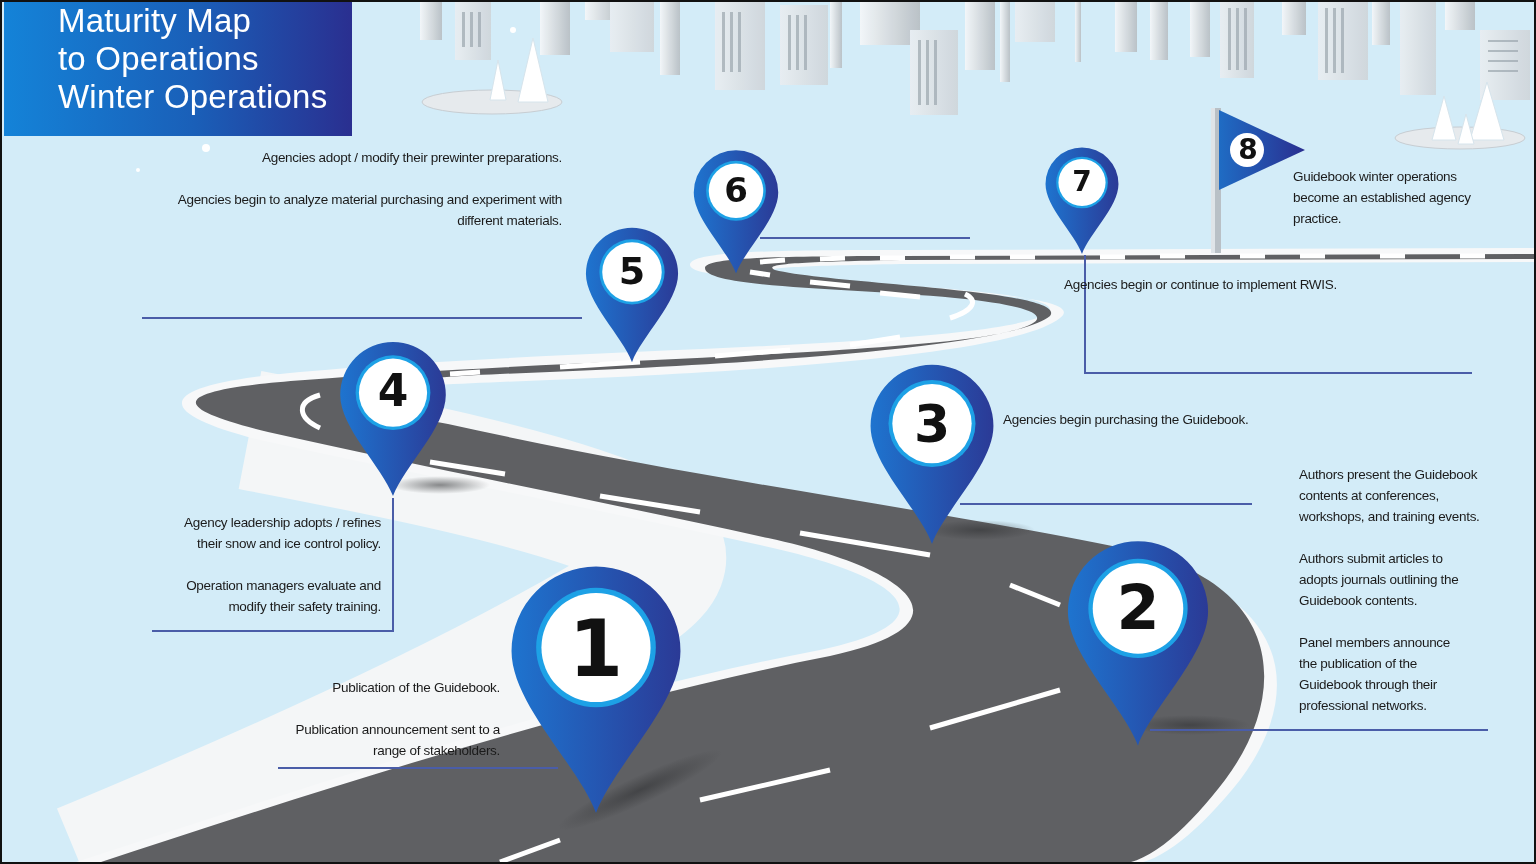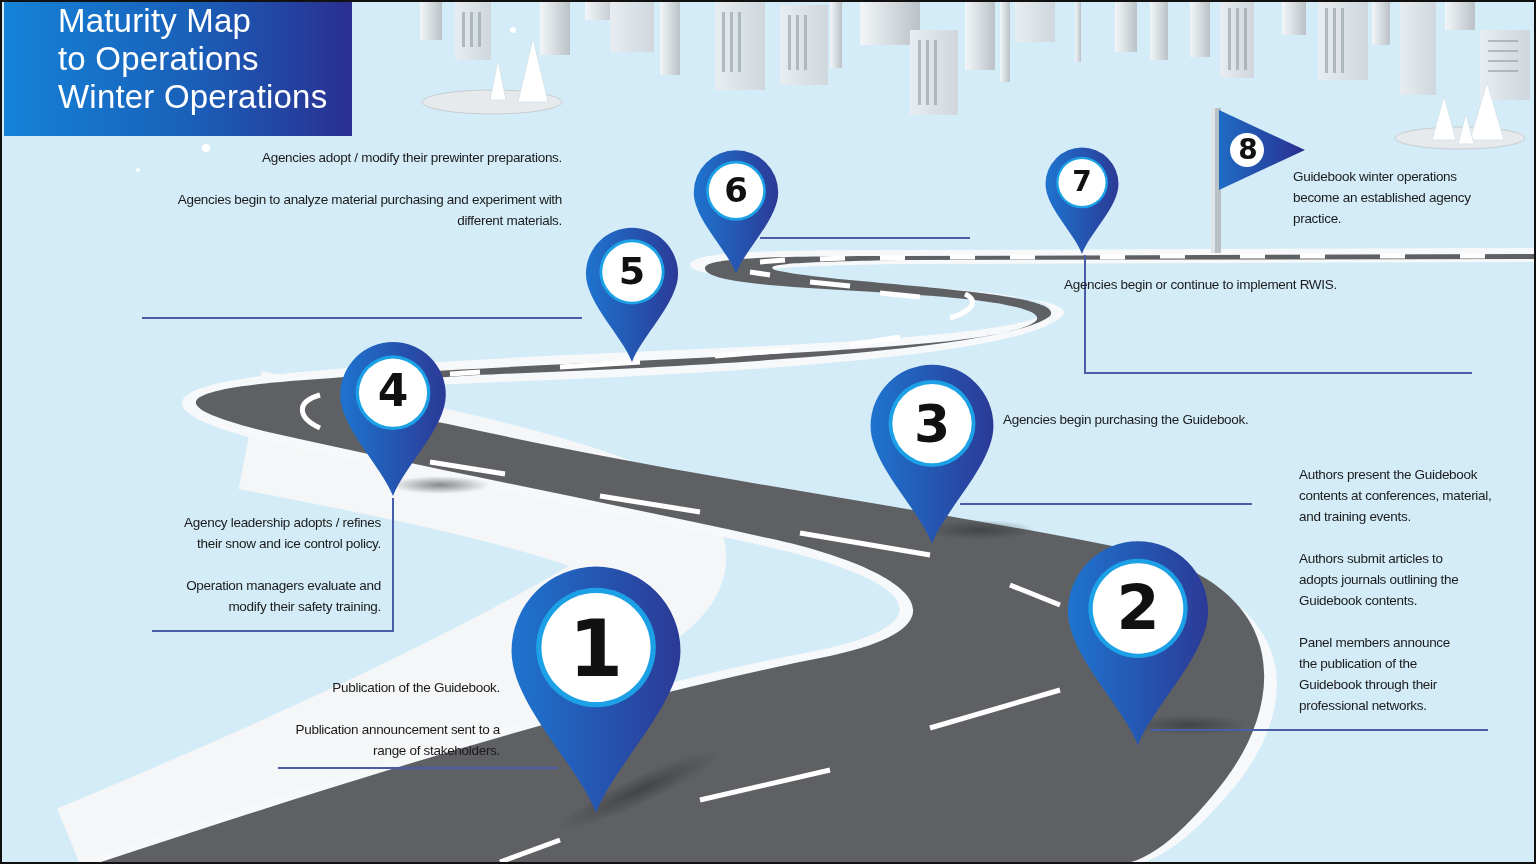--- a/index.html
+++ b/index.html
@@ -341,21 +341,21 @@
 
   <div class="txt" style="left:1064px; top:274px; width:380px;">
     <p>Agencies begin or continue to implement RWIS.</p>
   </div>
 
   <div class="txt" style="left:1003px; top:409px; width:250px;">
     <p>Agencies begin purchasing the Guidebook.</p>
   </div>
 
   <div class="txt" style="left:1299px; top:464px; width:195px;">
-    <p>Authors present the Guidebook contents at conferences, material, and training events.</p>
+    <p>Authors present the Guidebook contents at conferences, workshops, and training events.</p>
     <p style="width:180px;">Authors submit articles to adopts journals outlining the Guidebook contents.</p>
     <p style="width:170px;">Panel members announce the publication of the Guidebook through their professional networks.</p>
   </div>
 
   <div class="txt right" style="left:280px; top:677px; width:220px;">
     <p>Publication of the Guidebook.</p>
     <p>Publication announcement sent to a range of stakeholders.</p>
   </div>
 
   <div class="txt right" style="left:170px; top:512px; width:211px;">

